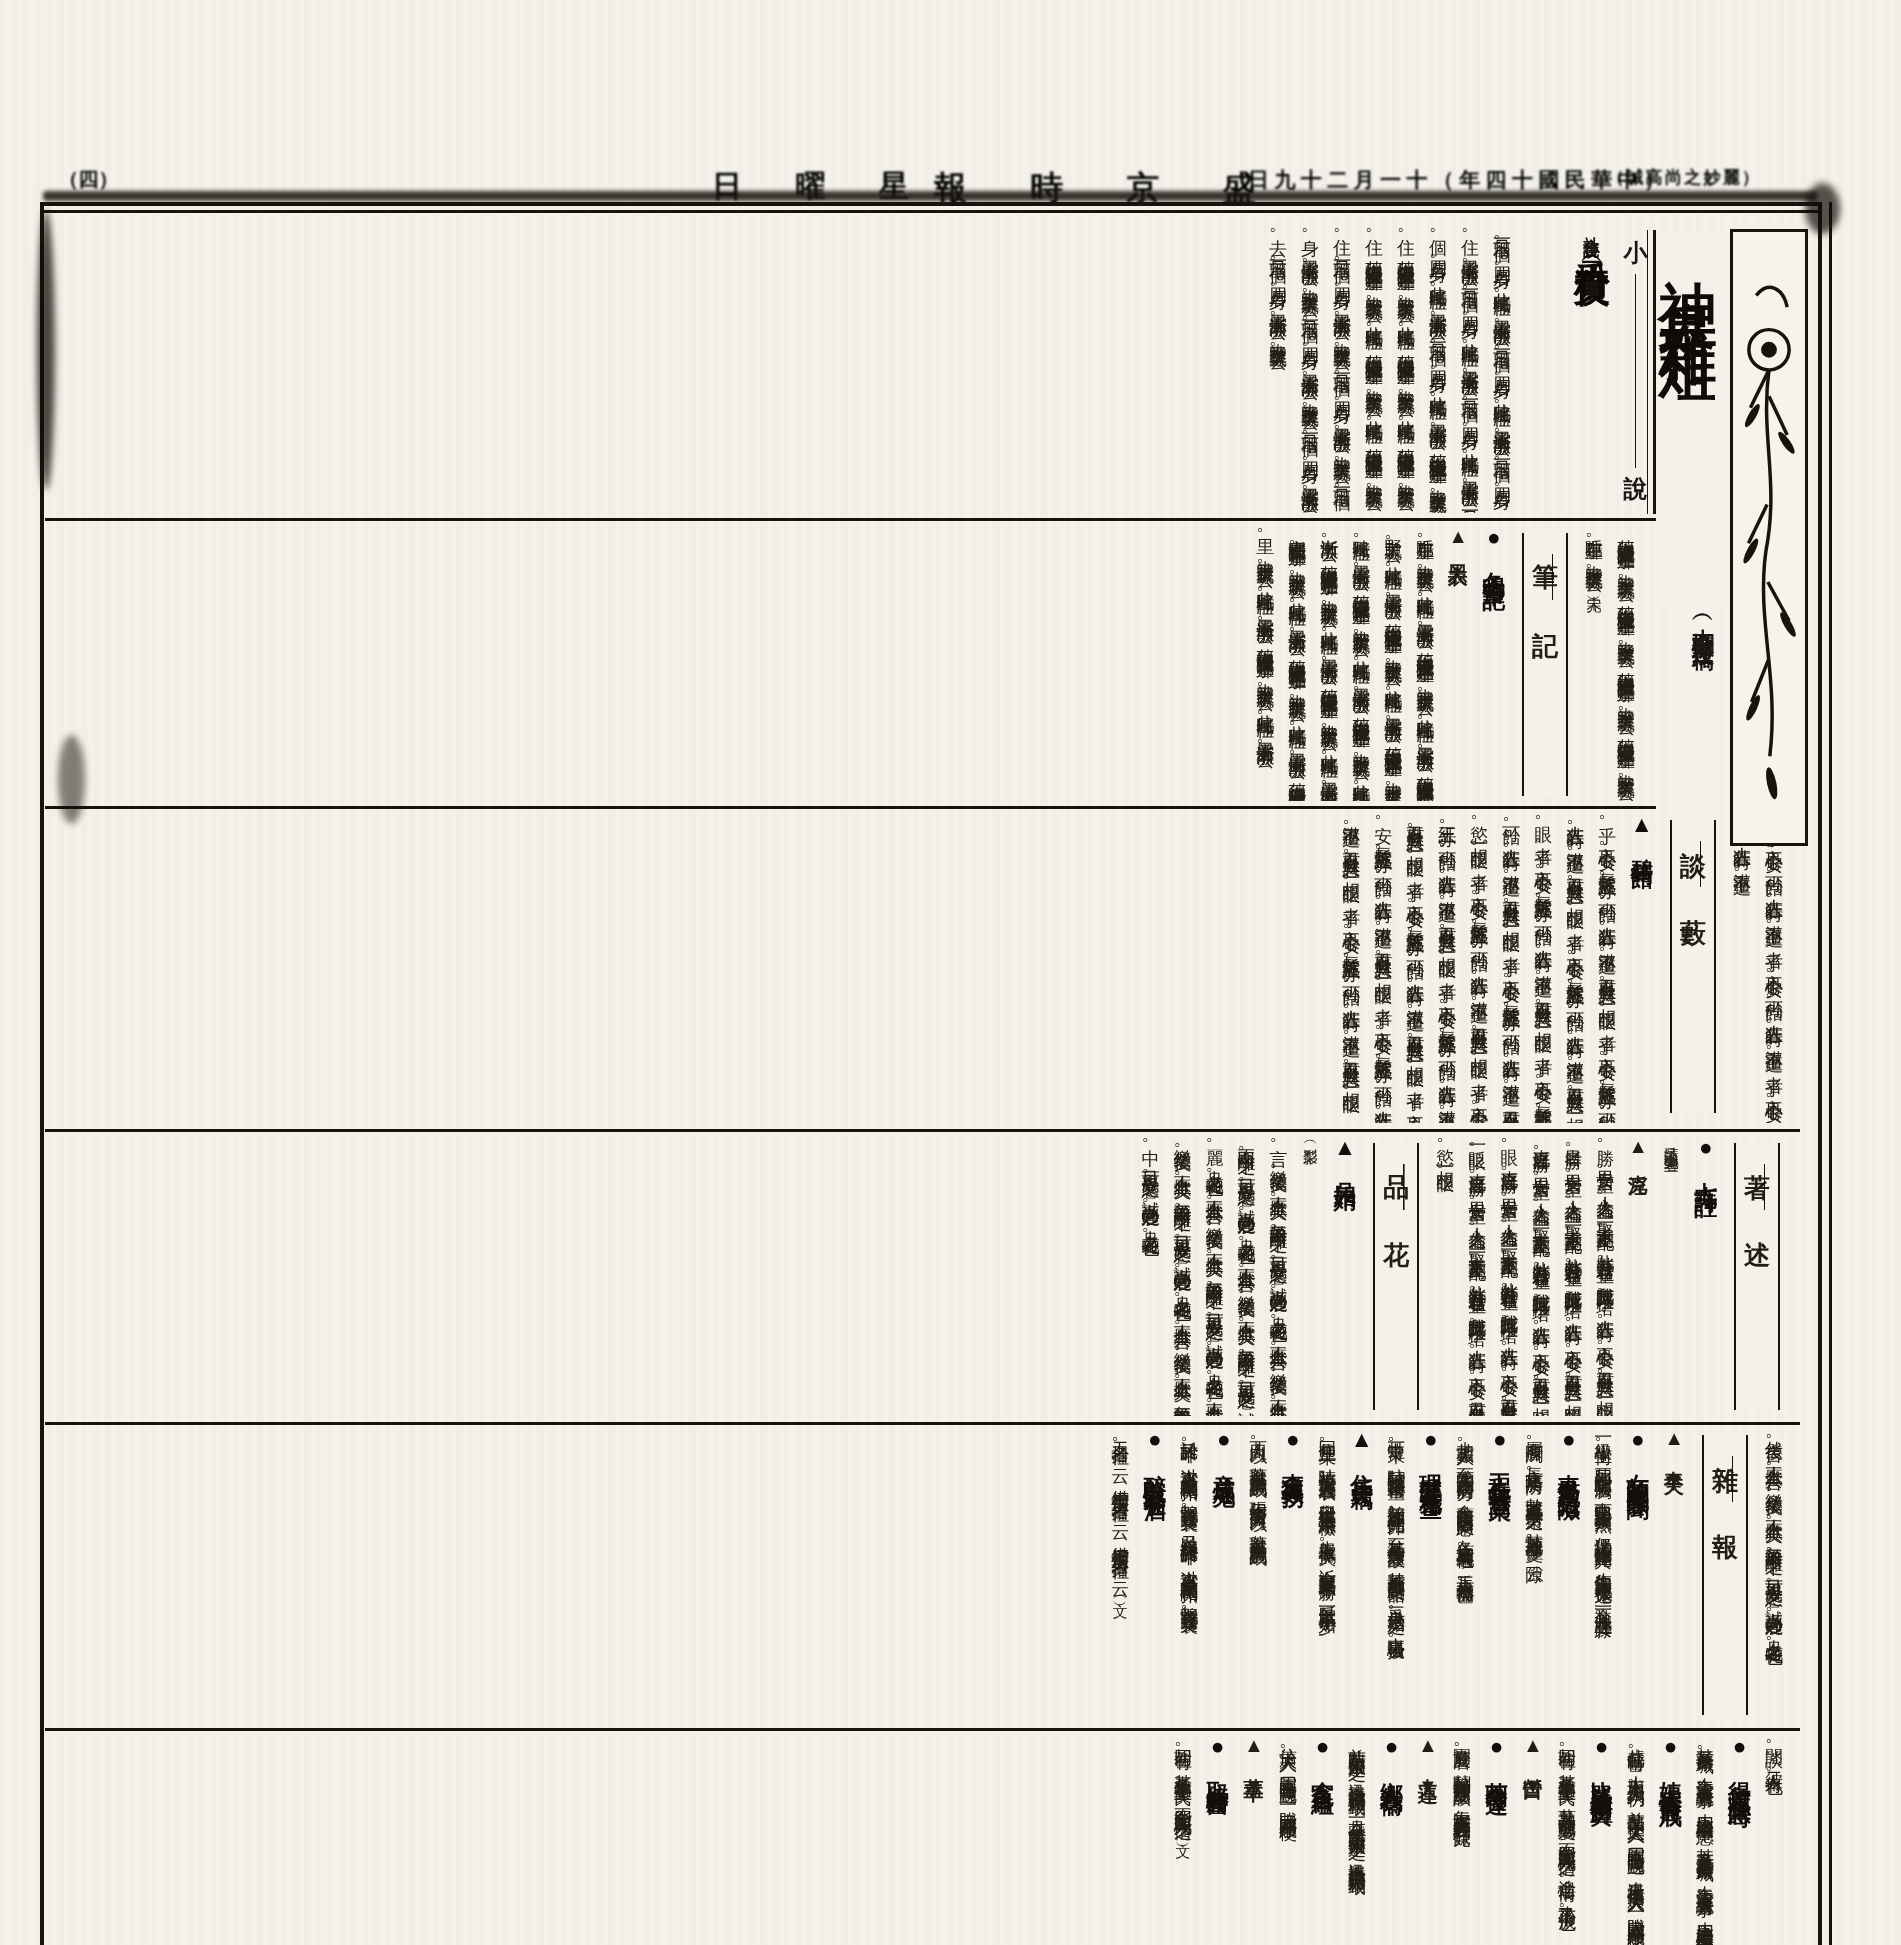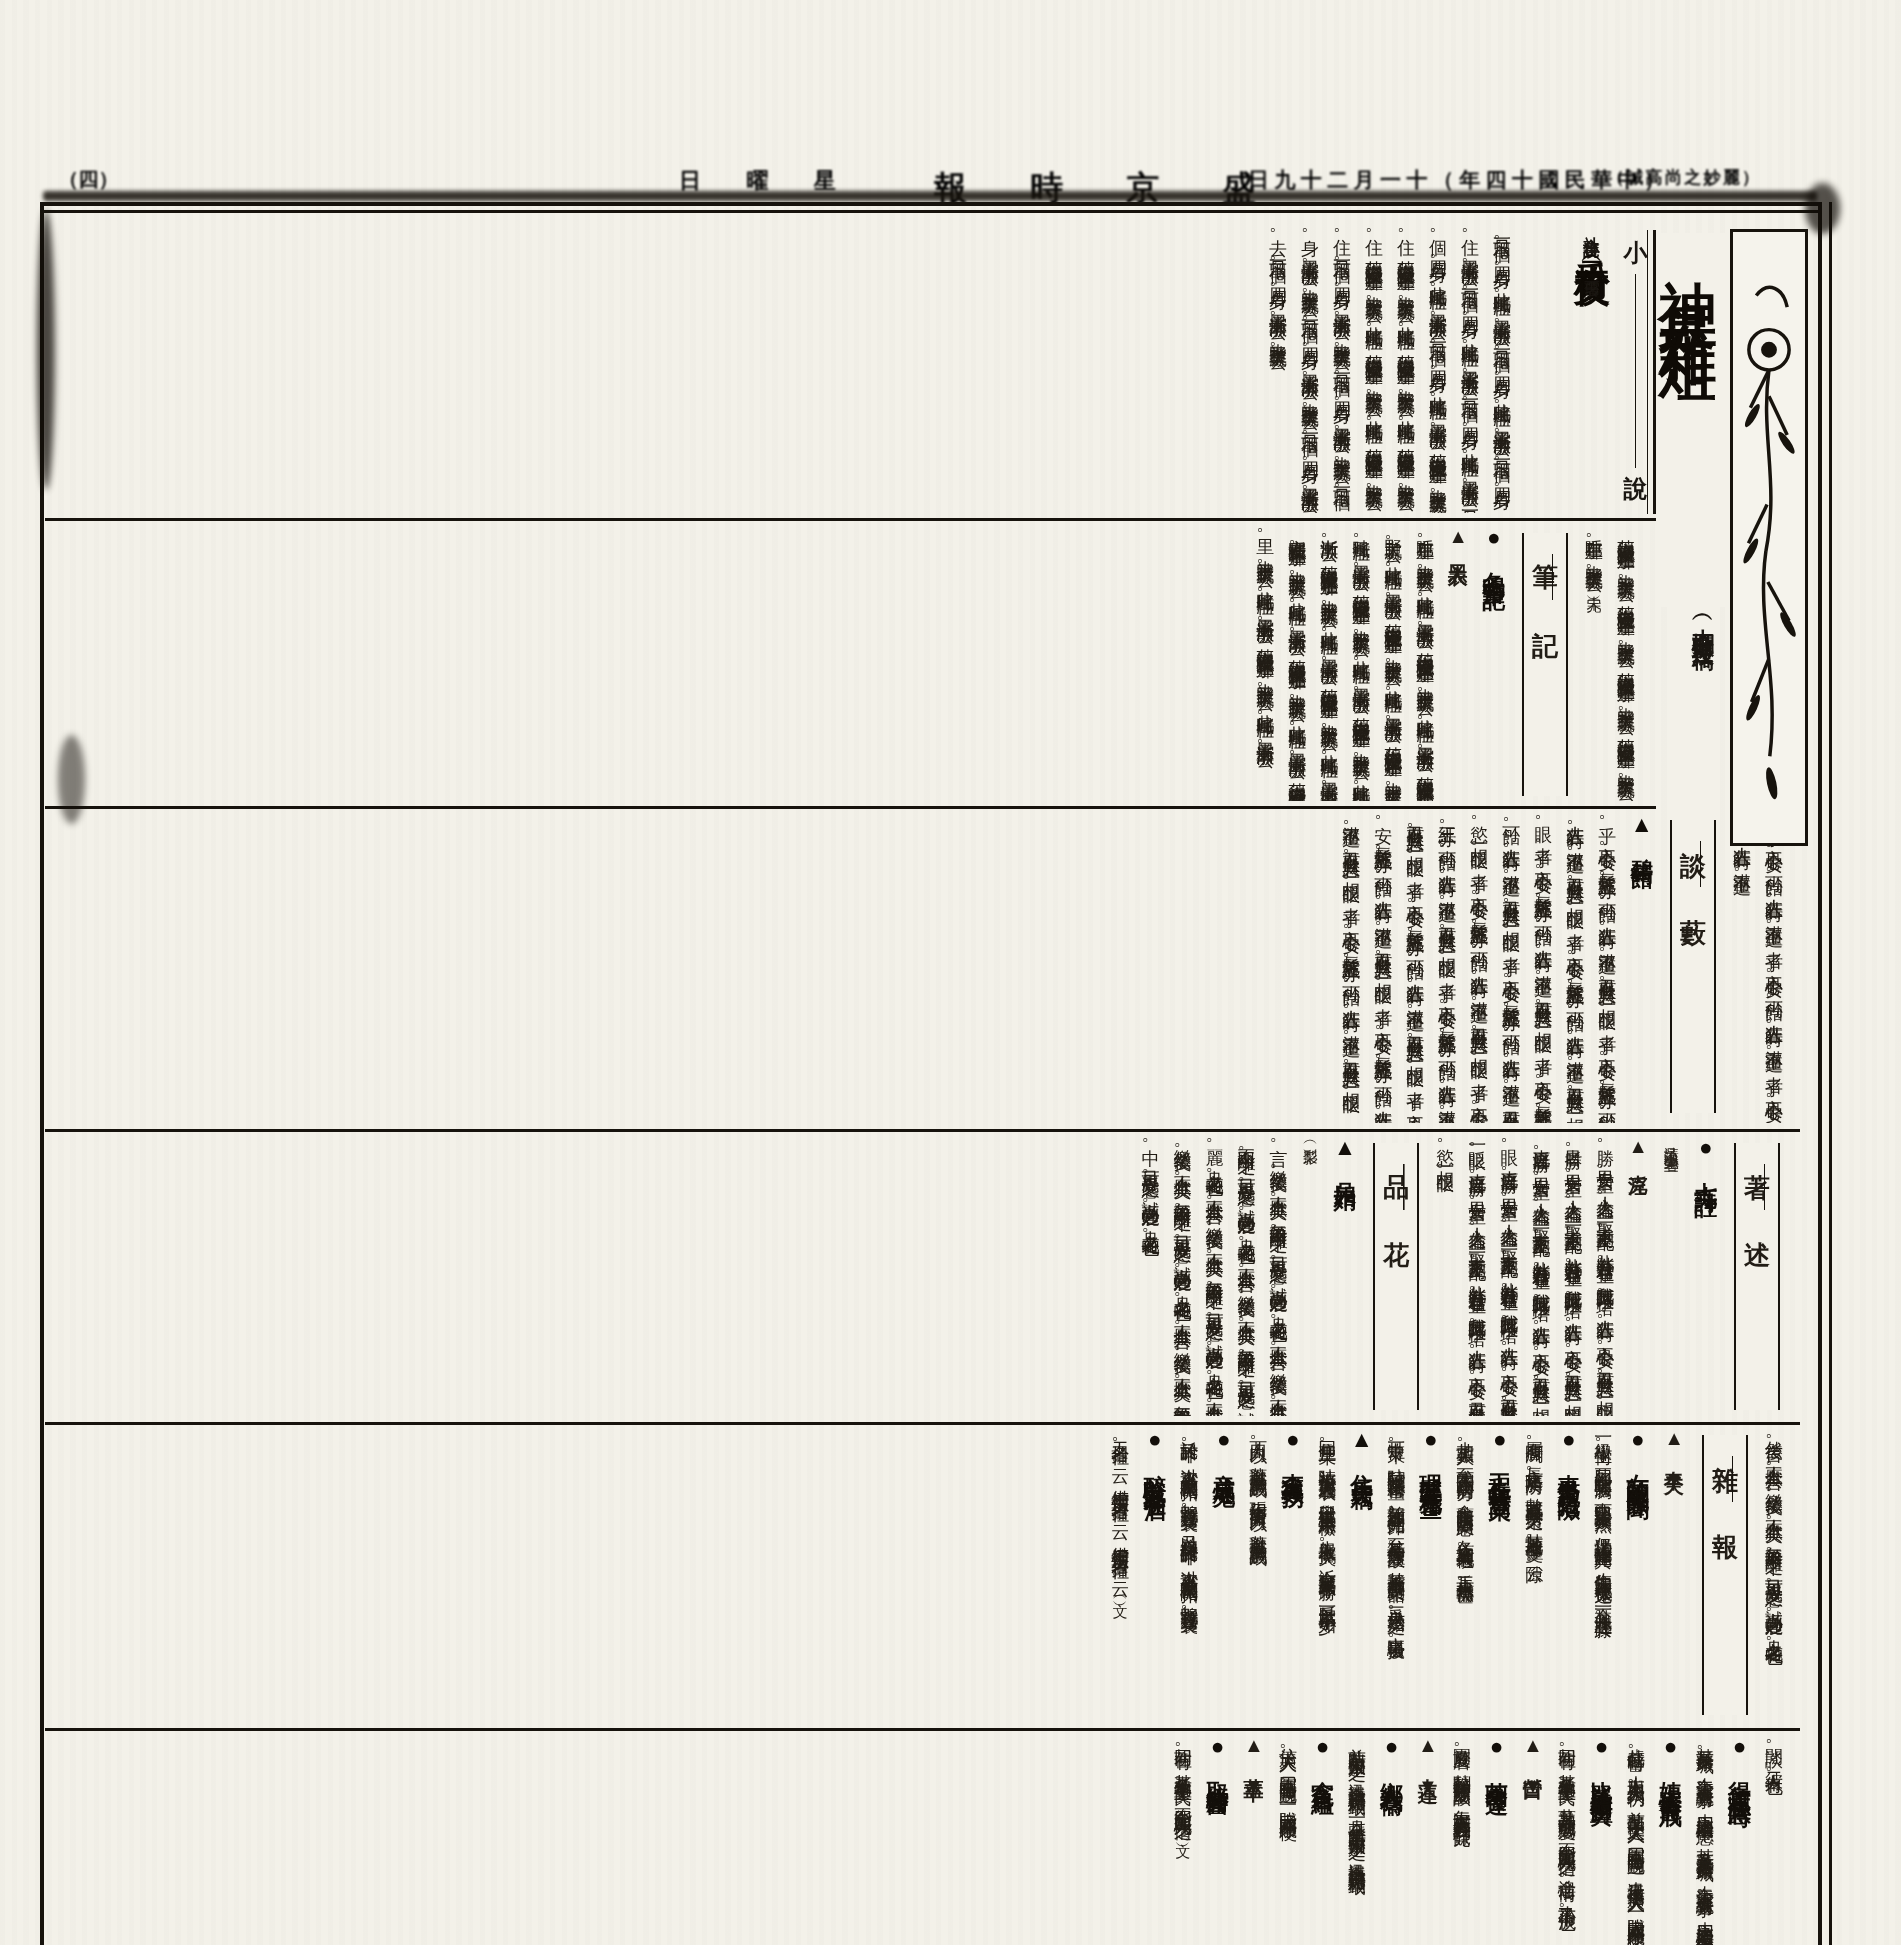--- a/index.html
+++ b/index.html
@@ -39,21 +39,21 @@
             font-size:24px;font-weight:bold}
   .xiaoshuo .line{flex:1 1 auto;width:1.9px;background:#17130d;margin:4.7px 0}
 </style>
 </head>
 <body>
 
 <div class="paper">
 
   <div class="masthead">
     <span style="left:15.6px;font-size:20px">（四）</span>
-    <span style="left:636px;font-size:22px;letter-spacing:11.7px">日　曜　星</span>
+    <span style="left:669px;font-size:30px;letter-spacing:11.7px">日　曜　星</span>
     <span style="left:891px;font-size:33px;letter-spacing:27px">報 時 京 盛</span>
     <span style="left:1205px;font-size:21px;letter-spacing:5.4px">日九十二月一十（年四十國民華中）</span>
     <span style="left:1564px;font-size:17px;letter-spacing:2.3px">（誠高尚之妙麗）</span>
   </div>
   <div class="smear" style="left:43px;top:191px;width:1774px;height:10px"></div>
   <div class="hr" style="left:40px;top:210px;width:1779px"></div>
 
   <div class="frame"></div>
   <div class="vr" style="left:1829px;top:202px;height:2397px"></div>
 

